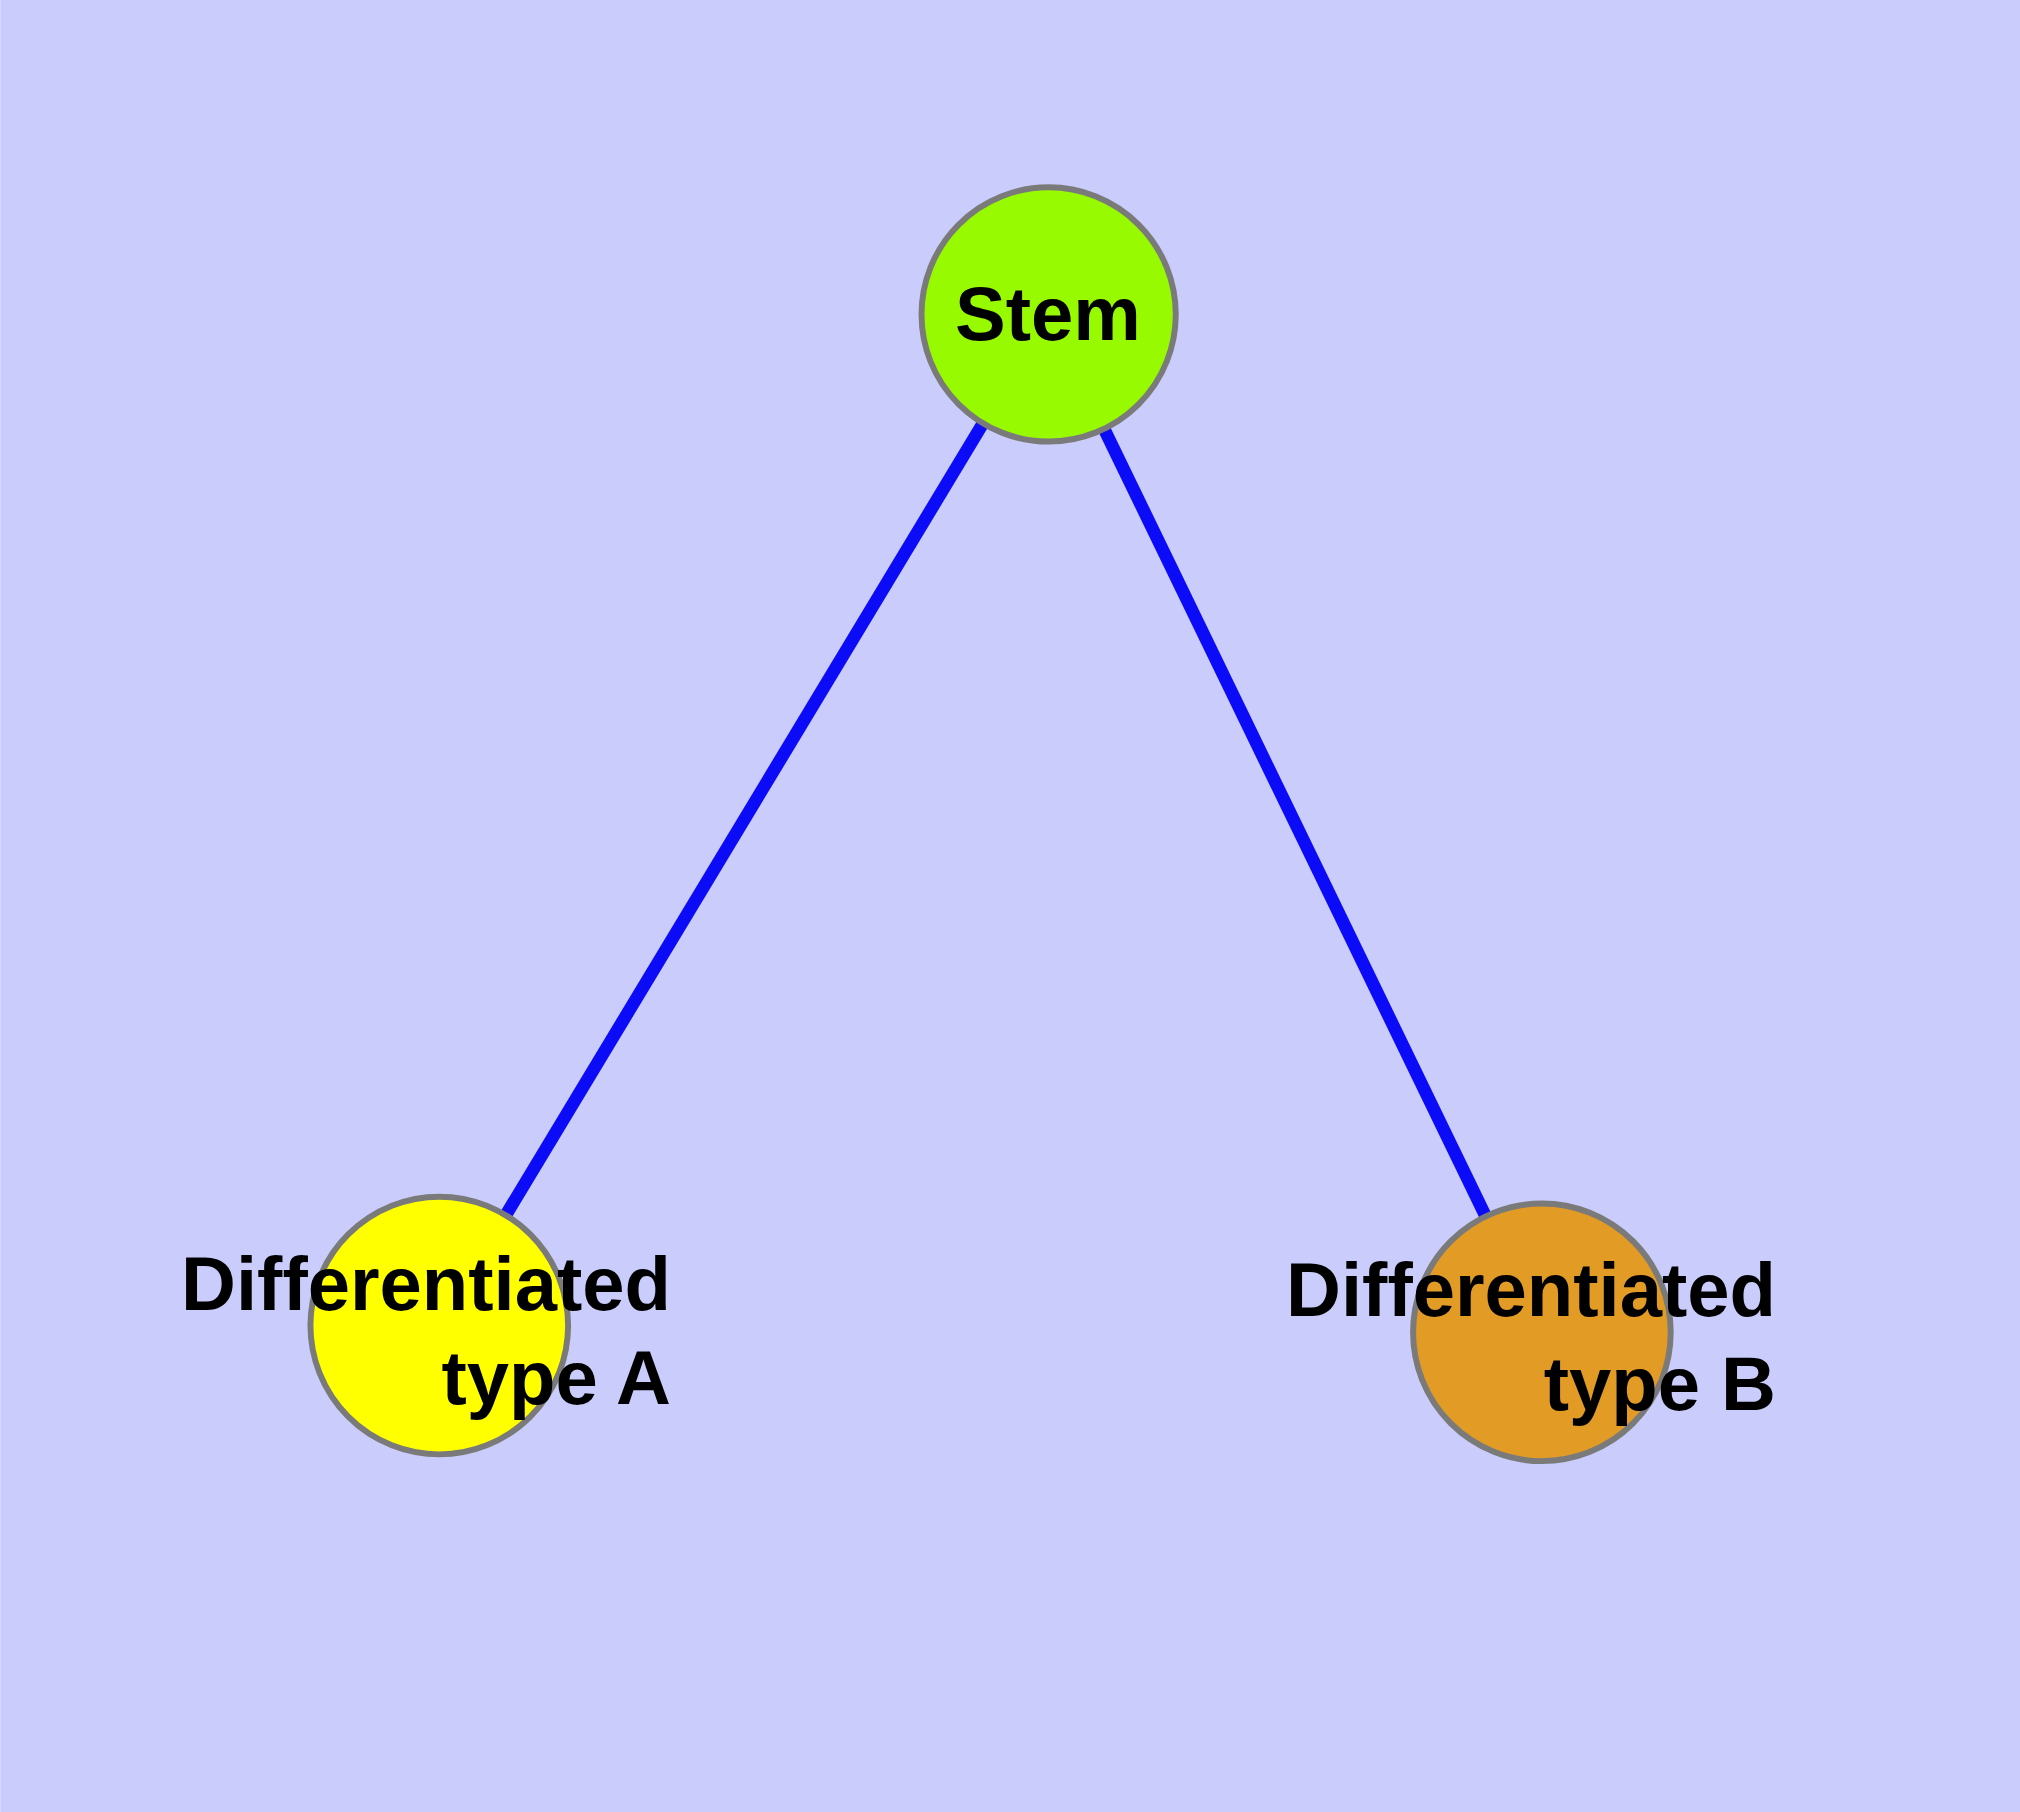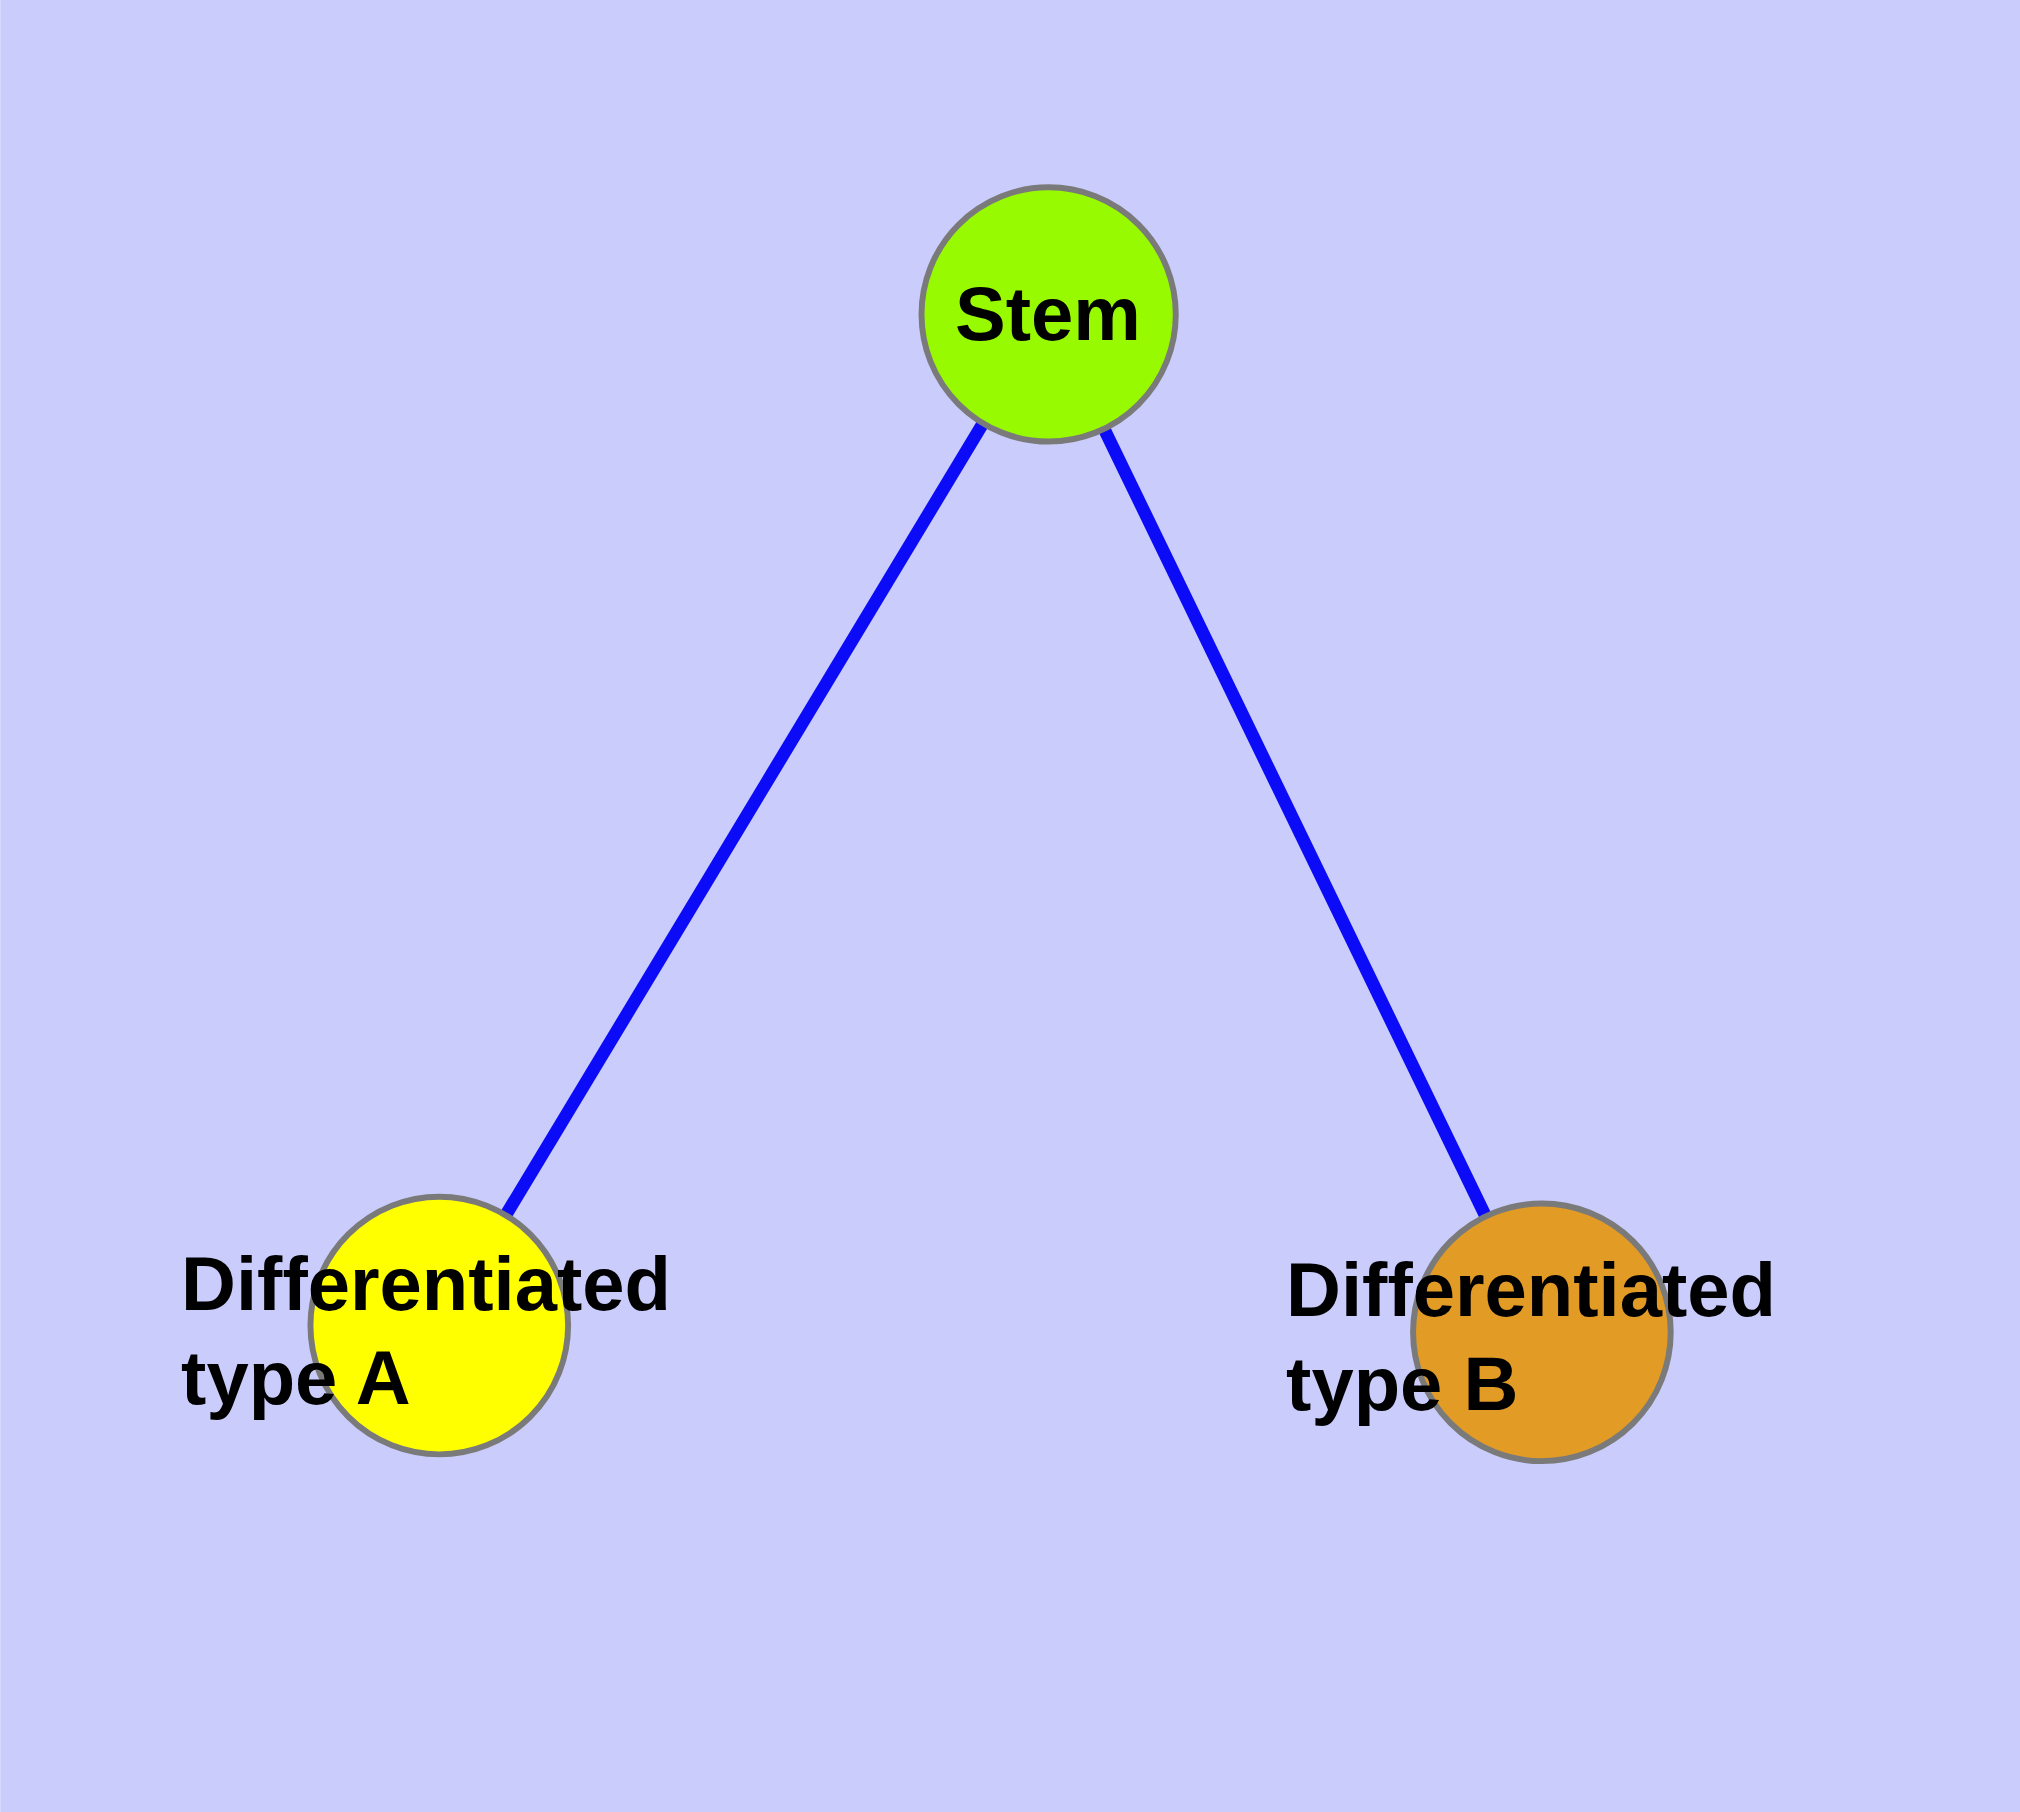--- a/index.html
+++ b/index.html
@@ -28,21 +28,21 @@
   .node-circle {
     stroke-width: 7px;
   }
   .node-label {
     position: absolute;
     transform: translate(-50%, -50%);
     font-size: 76px;
     font-weight: bold;
     line-height: 94px;
     color: #000000;
-    text-align: left;
+    text-align: right;
     white-space: pre-line;
     letter-spacing: 0px;
   }
   .node-label.stem {
     left: 1048px;
     top: 314px;
   }
   .node-label.type-a {
     left: 426px;
     top: 1331px;

